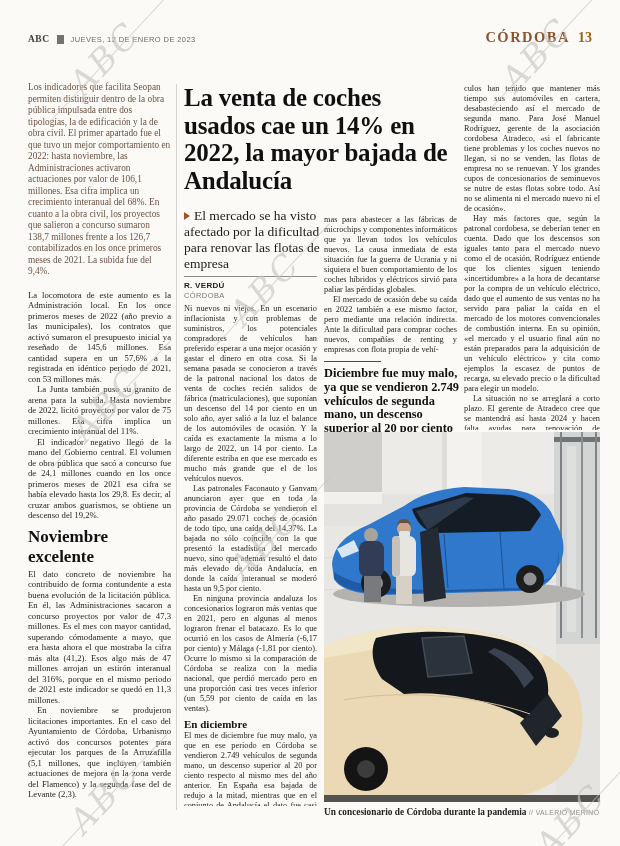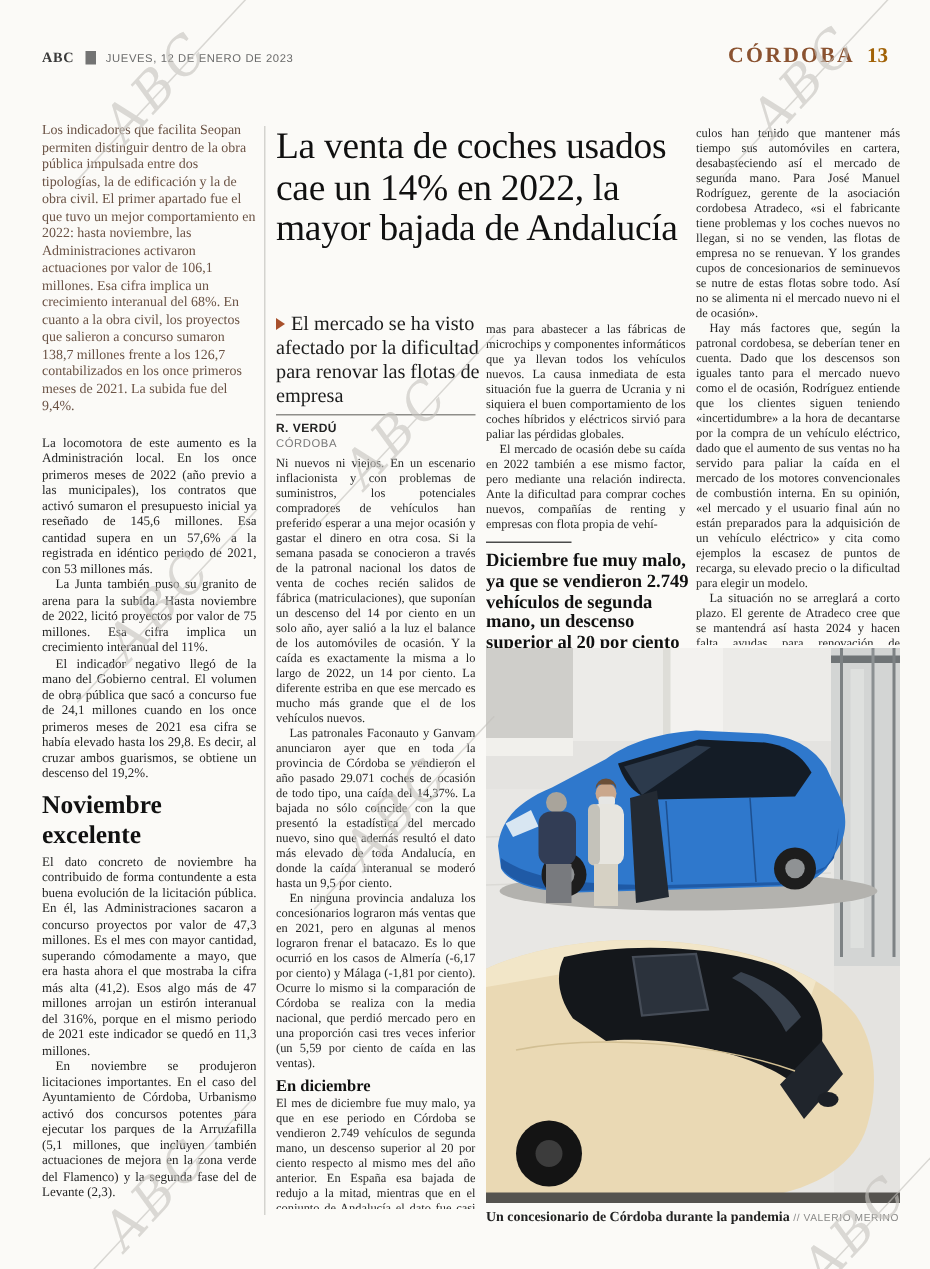--- a/index.html
+++ b/index.html
@@ -28,21 +28,21 @@
   .brief-lead{font-weight:normal;color:#6a5244;font-size:9.3px;line-height:11.5px;
               margin-bottom:12px;}
   .brief-body p{margin:0;font-size:8.7px;line-height:10.5px;text-align:justify;}
   .brief-body p + p{text-indent:9px;}
   .brief-sub{font-weight:bold;font-size:17px;margin:6px 0 2px 0;color:#111;}
 
   .vdiv{position:absolute;left:176px;top:84px;width:1px;height:726px;background:#d4d3cf;}
 
   
   .headline{position:absolute;left:184px;top:84px;width:268px;font-size:25px;
-            line-height:27.5px;font-weight:normal;color:#101010;letter-spacing:-.2px;}
+            line-height:27.5px;font-weight:bold;color:#101010;letter-spacing:-.2px;}
   .standfirst{position:absolute;left:184px;top:208px;width:140px;font-size:13.5px;
               line-height:16px;color:#1c1c1c;}
   .standfirst .tri{display:inline-block;width:0;height:0;border-left:6px solid #a8502c;
               border-top:4.5px solid transparent;border-bottom:4.5px solid transparent;
               margin-right:4px;}
   .standfirst .sf-text{display:inline;}
   .byline-rule{position:absolute;left:184px;top:276px;width:133px;height:1px;background:#8f8e8a;}
   .byline{position:absolute;left:184px;top:281px;font-family:"Liberation Sans",sans-serif;}
   .byline .author{font-size:8px;font-weight:bold;color:#222;letter-spacing:.3px;}
   .byline .place{font-size:7.5px;color:#777;letter-spacing:.4px;margin-top:1px;}

